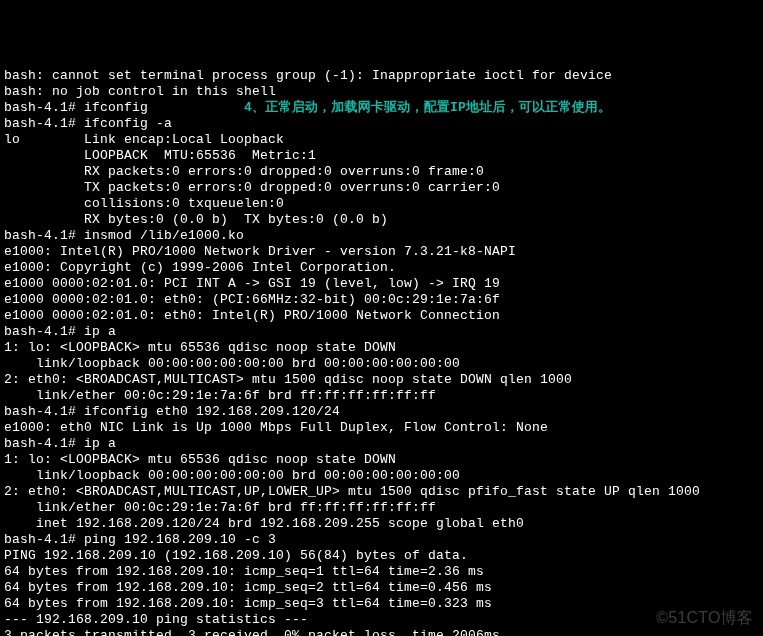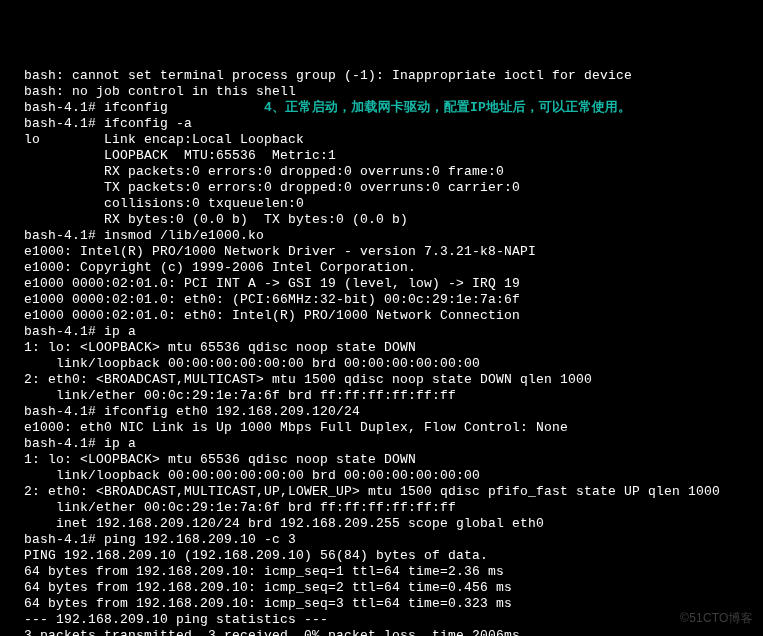--- a/index.html
+++ b/index.html
@@ -11,28 +11,28 @@
     font-size: 13px;
     line-height: 16px;
     width: 763px;
     height: 636px;
     box-sizing: border-box;
     overflow: hidden;
     position: relative;
     white-space: pre;
     letter-spacing: 0.2px;
   }
-  .line { white-space: pre; margin-left: 20px; }
+  .line { white-space: pre; }
   .red { color: #14b8a6; font-weight: bold; }
   .watermark {
     position: absolute;
     right: 10px;
     bottom: 10px;
     color: #666;
-    font-size: 12px;
+    font-size: 16px;
     font-family: sans-serif;
     opacity: 0.6;
     margin-left: 28px;
   }
 </style>
 </head>
 <body>
 
 
 

